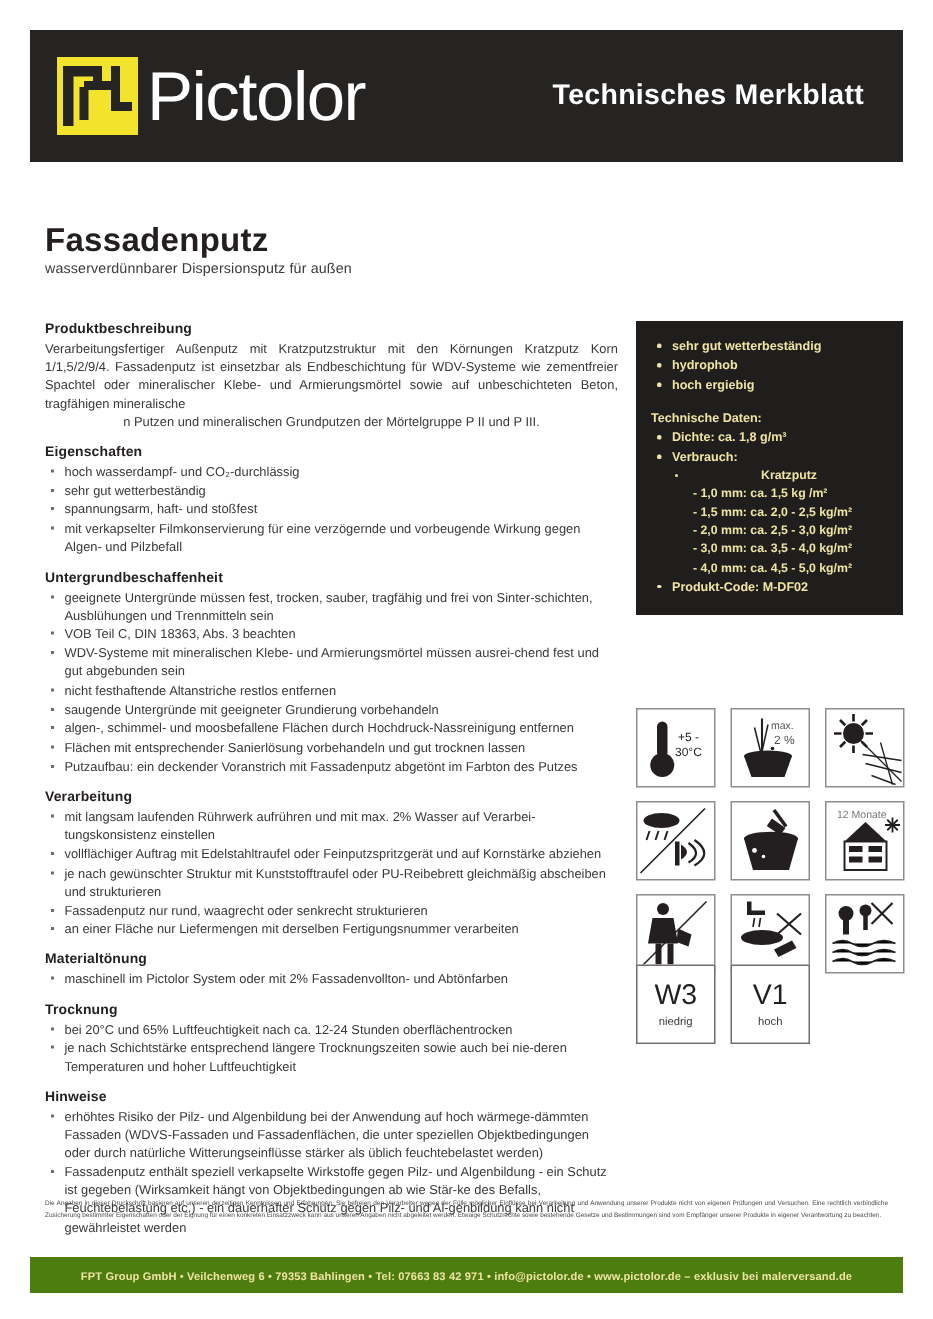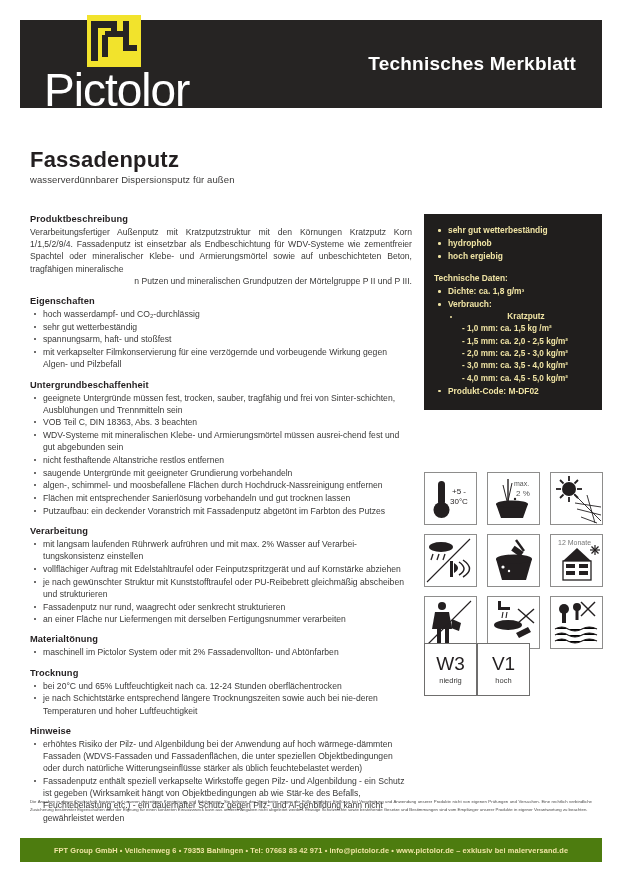--- a/index.html
+++ b/index.html
@@ -1,21 +1,21 @@
 <!DOCTYPE html>
 <html><head>
 <meta charset="utf-8">
 <style>
   html,body{margin:0;padding:0;background:#fff;}
   body{width:622px;height:879px;font-family:"Liberation Sans",sans-serif;color:#231f20;overflow:hidden;}
   .page{position:relative;width:622px;height:879px;background:#ffffff;}
 
   
   .header{position:absolute;left:20px;top:20px;width:582px;height:88px;background:#262423;display:flex;align-items:center;}
-  .logo-wrap{display:flex;align-items:center;margin-left:18px;flex-direction:column;}
+  .logo-wrap{display:flex;align-items:center;margin-left:18px;}
   .logo-mark{width:54px;height:52px;position:relative;}
   .logo-sq{position:absolute;left:0;top:0;width:54px;height:52px;background:#f2e32c;}
   .lg1{position:absolute;background:#262423;}
   .logo-text{font-size:46px;color:#fff;letter-spacing:-1px;margin-left:6px;font-weight:400;line-height:1;}
   .header-right{margin-left:auto;margin-right:26px;color:#fff;font-size:19px;font-weight:700;letter-spacing:.2px;}
 
   
   .title-block{position:absolute;left:30px;top:148px;}
   .doc-title{font-size:22px;font-weight:700;letter-spacing:.2px;color:#231f20;line-height:1.1;}
   .doc-sub{font-size:9.5px;color:#3b3a39;margin-top:2px;letter-spacing:.1px;}
@@ -37,21 +37,21 @@
   .panel .gap{height:9px;}
   .panel .lbl{font-size:8.4px;color:#f0e4a4;font-weight:700;line-height:1.55;}
   .sub-b{position:relative;padding-left:12px;font-size:8.2px;line-height:1.5;color:#f0e4a4;font-weight:700;margin-left:14px;text-align:center;}
   .sub-b:before{content:"";position:absolute;left:2px;top:5px;width:2px;height:2px;background:#f0e4a4;border-radius:50%;}
   .dash{font-size:8.2px;line-height:1.5;color:#f0e4a4;font-weight:700;margin-left:28px;}
 
   
   .picto-grid{position:absolute;left:424px;top:472px;width:180px;display:flex;flex-wrap:wrap;gap:9px 10px;}
   .picto{width:53px;height:53px;border:1px solid #8e8d8c;box-sizing:border-box;position:relative;background:#fff;overflow:hidden;}
   .picto svg{display:block;}
-  .class-grid{position:absolute;left:424px;top:643px;display:flex;justify-content:center;}
+  .class-grid{position:absolute;left:424px;top:643px;display:flex;gap:10px;justify-content:center;}
   .cbox{width:53px;height:53px;border:1px solid #6f6e6d;box-sizing:border-box;display:flex;flex-direction:column;align-items:center;justify-content:center;background:#fff;}
   .cbox .big{font-size:19px;color:#231f20;line-height:1;}
   .cbox .small{font-size:7.5px;color:#3a3938;margin-top:3px;}
 
   
   .disclaimer{position:absolute;left:30px;top:798px;width:562px;font-size:4.3px;line-height:1.85;color:#4a4948;text-align:justify;}
   .contactbar{position:absolute;left:20px;top:838px;width:582px;height:24px;background:#4d7c0f;display:flex;align-items:center;justify-content:center;}
   .contactbar span{font-size:7.4px;color:#f0e4a4;font-weight:700;letter-spacing:.1px;}
 </style>
 </head>
@@ -78,21 +78,21 @@
 
   <div class="title-block">
     <div class="doc-title">Fassadenputz</div>
     <div class="doc-sub">wasserverdünnbarer Dispersionsputz für außen</div>
   </div>
 
   <div class="col-left" id="content-col">
       <div class="sec">
         <div class="sec-h">Produktbeschreibung</div>
         <div class="para">Verarbeitungsfertiger Außenputz mit Kratzputzstruktur mit den Körnungen Kratzputz Korn 1/1,5/2/9/4. Fassadenputz ist einsetzbar als Endbeschichtung für WDV-Systeme wie zementfreier Spachtel oder mineralischer Klebe- und Armierungsmörtel sowie auf unbeschichteten Beton, tragfähigen mineralische</div>
-        <div class="para" style="text-align: right;">n Putzen und mineralischen Grundputzen der Mörtelgruppe P II und P III.</div>
+        <div class="para" style="text-align: center;">n Putzen und mineralischen Grundputzen der Mörtelgruppe P II und P III.</div>
       </div>
       <div class="sec">
         <div class="sec-h">Eigenschaften</div>
         <ul class="blist">
           <li>hoch wasserdampf- und CO₂-durchlässig</li>
           <li>sehr gut wetterbeständig</li>
           <li>spannungsarm, haft- und stoßfest</li>
           <li>mit verkapselter Filmkonservierung für eine verzögernde und vorbeugende Wirkung gegen Algen- und Pilzbefall</li>
         </ul>
       </div>

